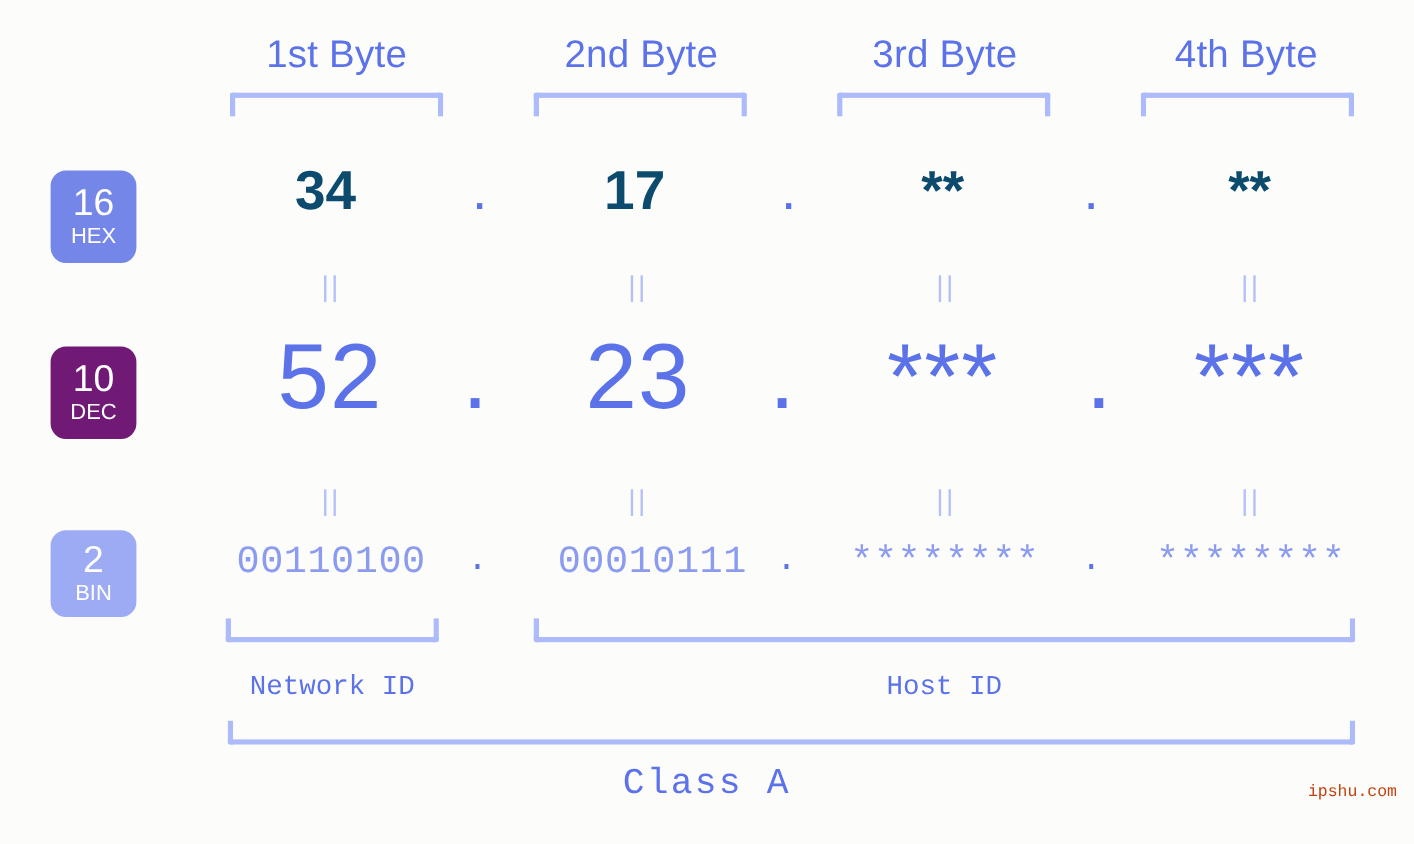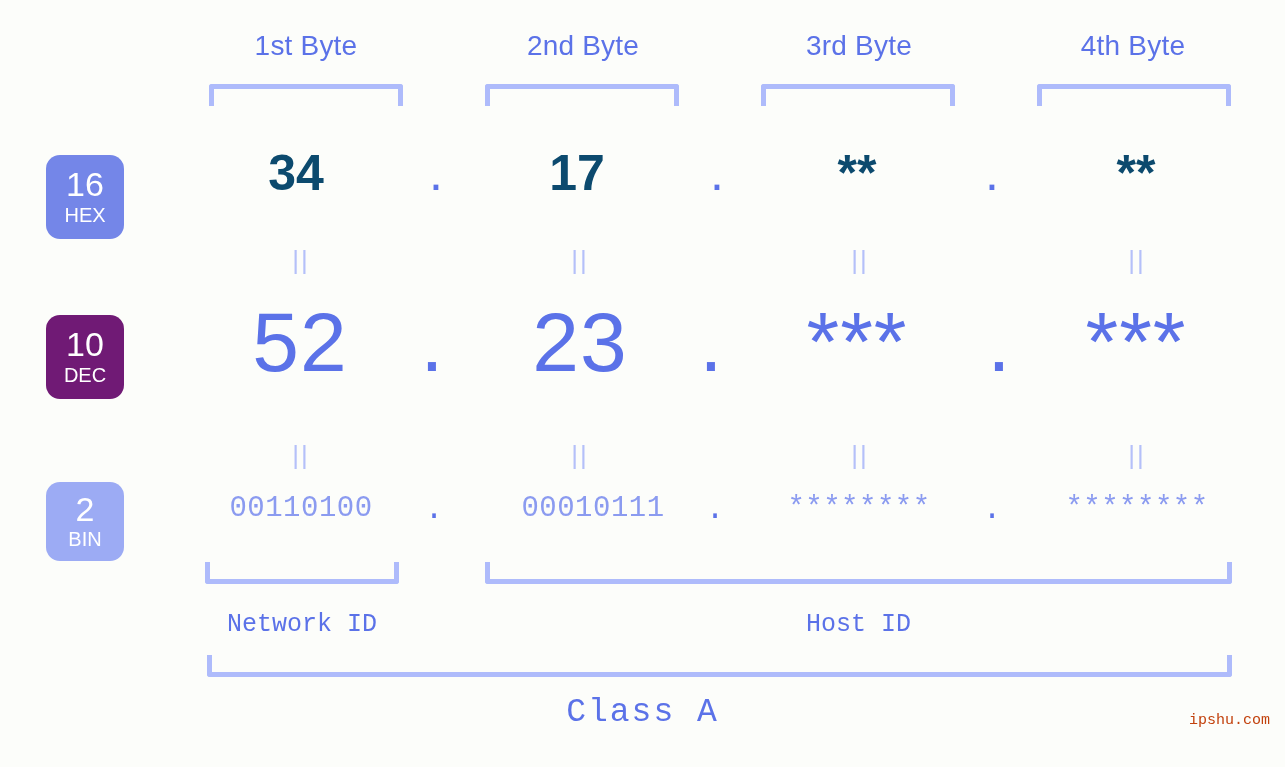--- a/index.html
+++ b/index.html
@@ -20,21 +20,21 @@
     width: 1285px;
     height: 767px;
   }
 
   
   .byte-label {
     position: absolute;
     top: 30px;
     width: 200px;
     text-align: center;
-    font-size: 28px;
+    font-size: 35px;
     color: #5b72e8;
     font-family: "Liberation Sans", sans-serif;
     letter-spacing: 0.2px;
     white-space: nowrap;
   }
 
   
   
   .bracket-down {
     position: absolute;
@@ -128,21 +128,21 @@
     text-align: center;
     font-size: 84px;
     color: #5b72e8;
     line-height: 1;
   }
 
   
   .row-bin .cell {
     top: 494px;
     width: 210px;
-    font-size: 29px;
+    font-size: 35px;
     color: #8b9bf0;
     font-family: "Liberation Mono", monospace;
     line-height: 1;
     letter-spacing: 0.5px;
   }
   .row-bin .dot {
     position: absolute;
     top: 494px;
     width: 40px;
     text-align: center;

